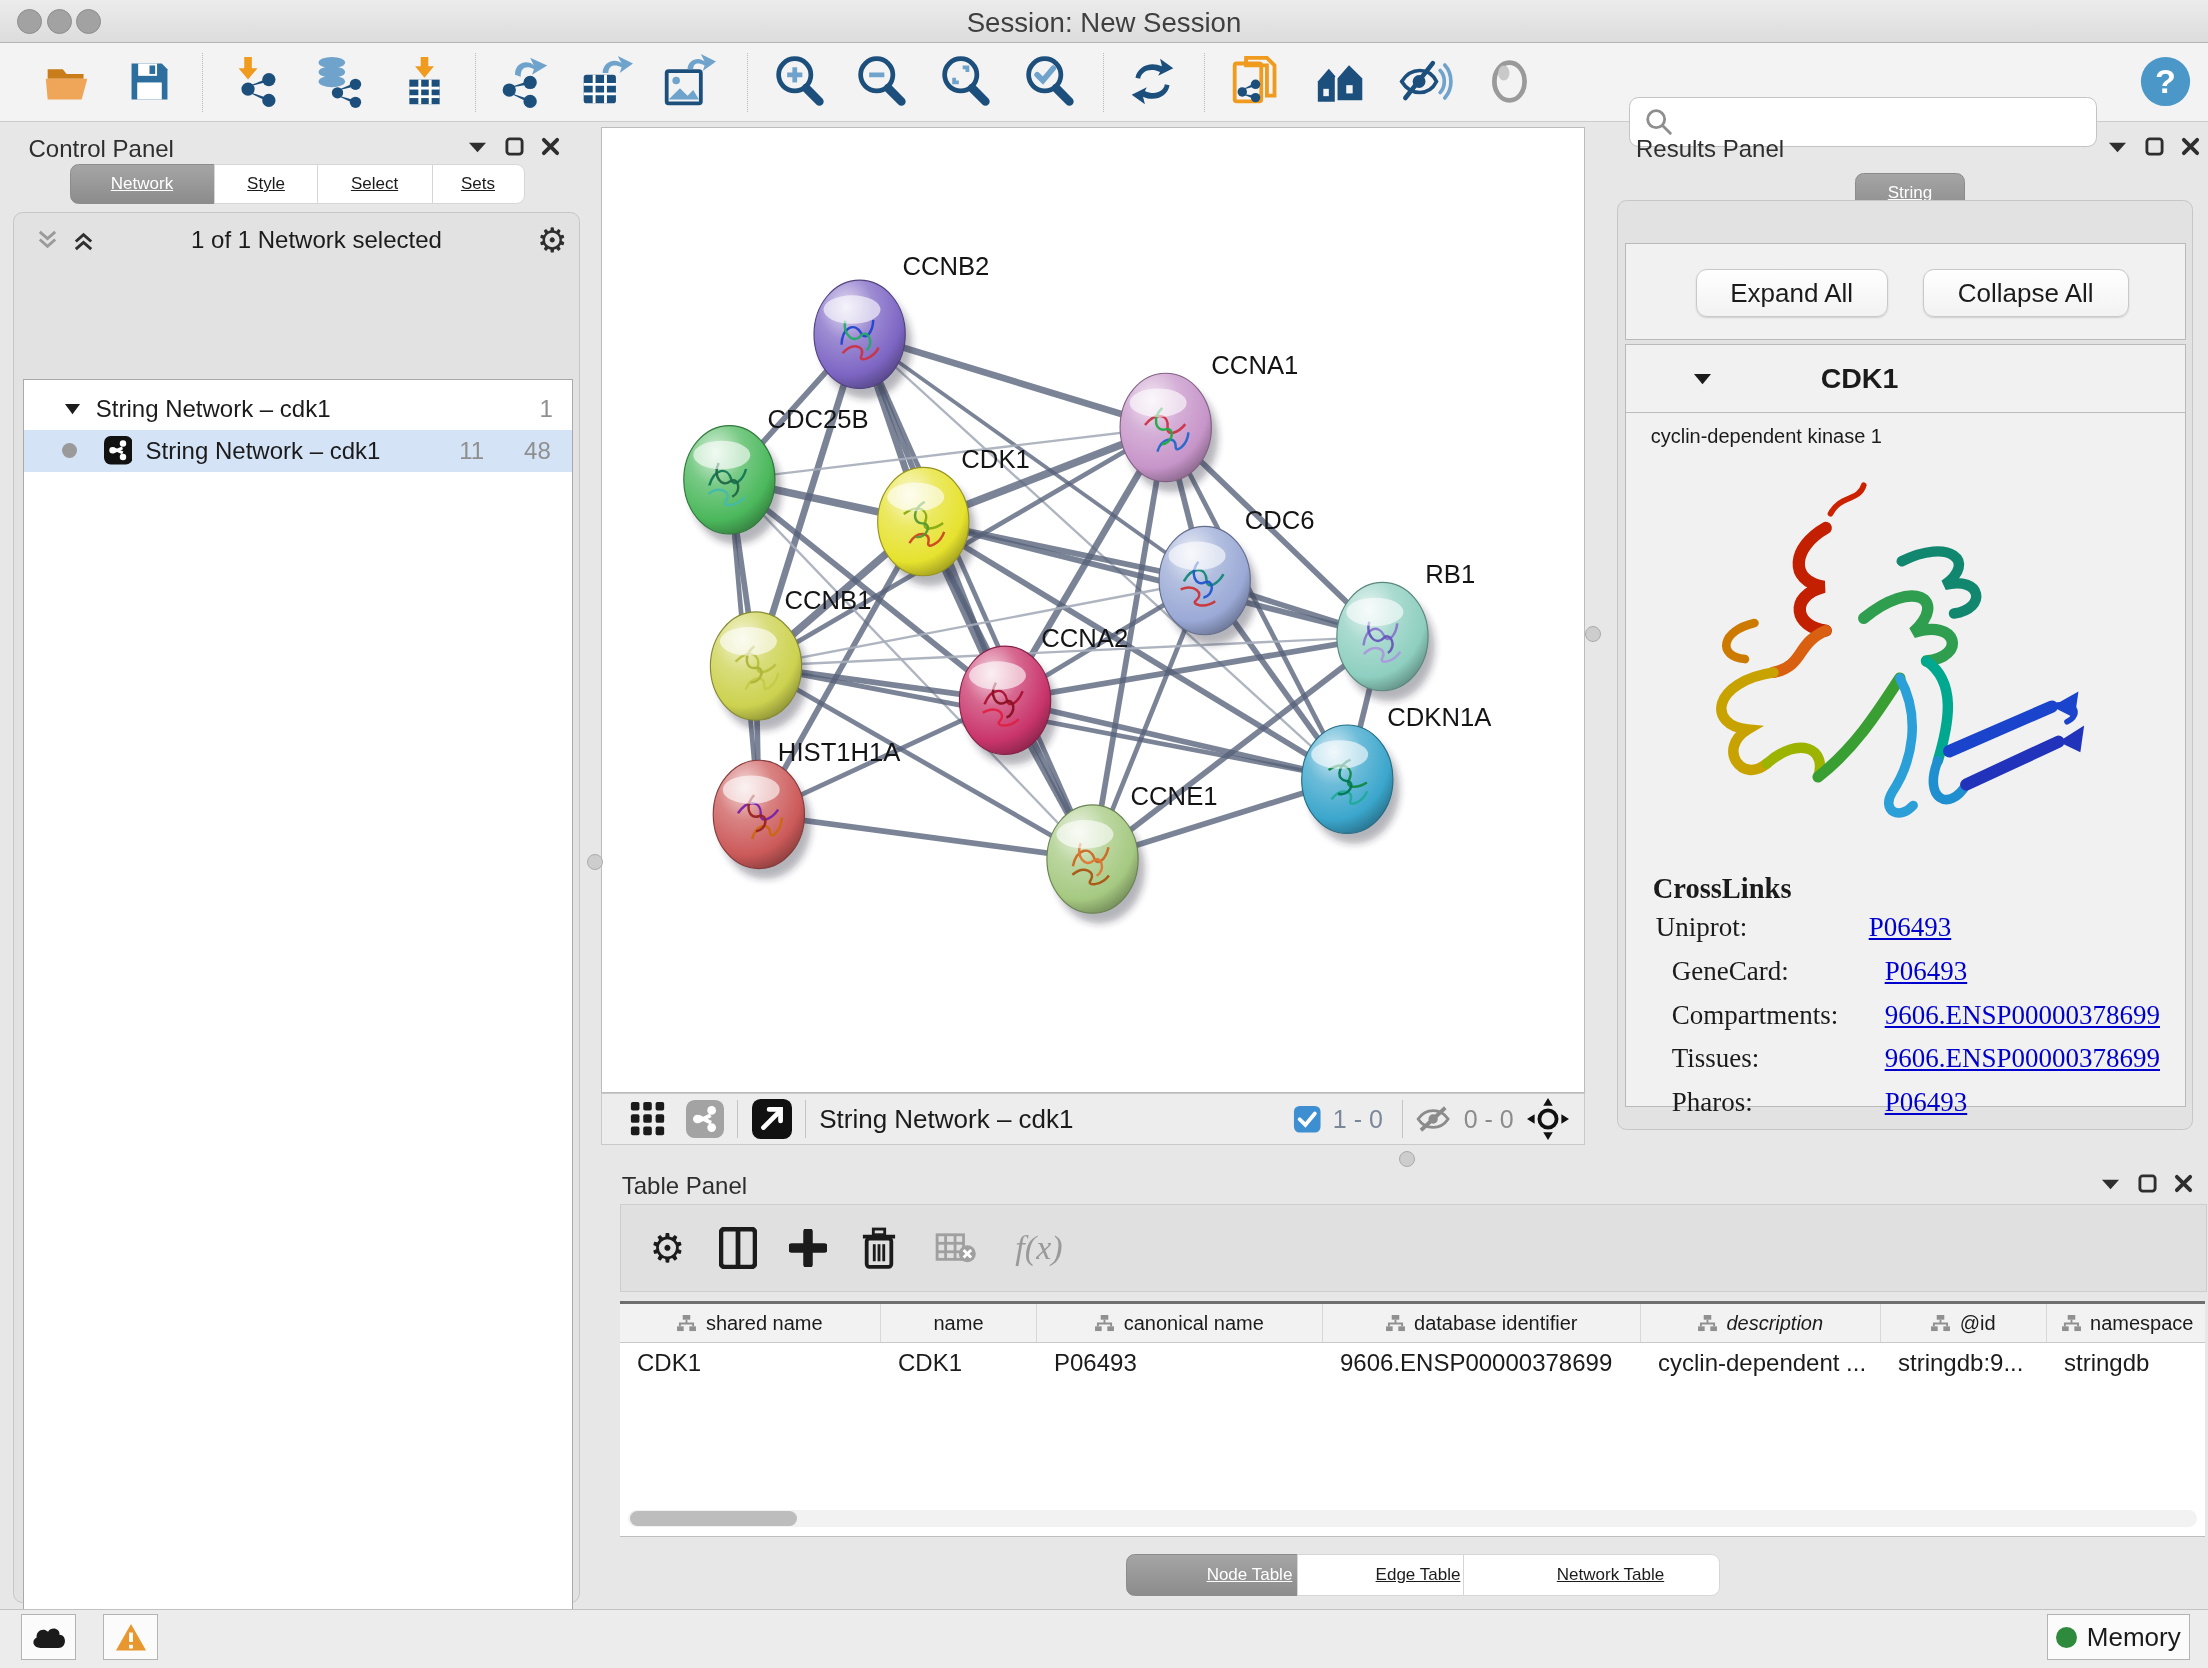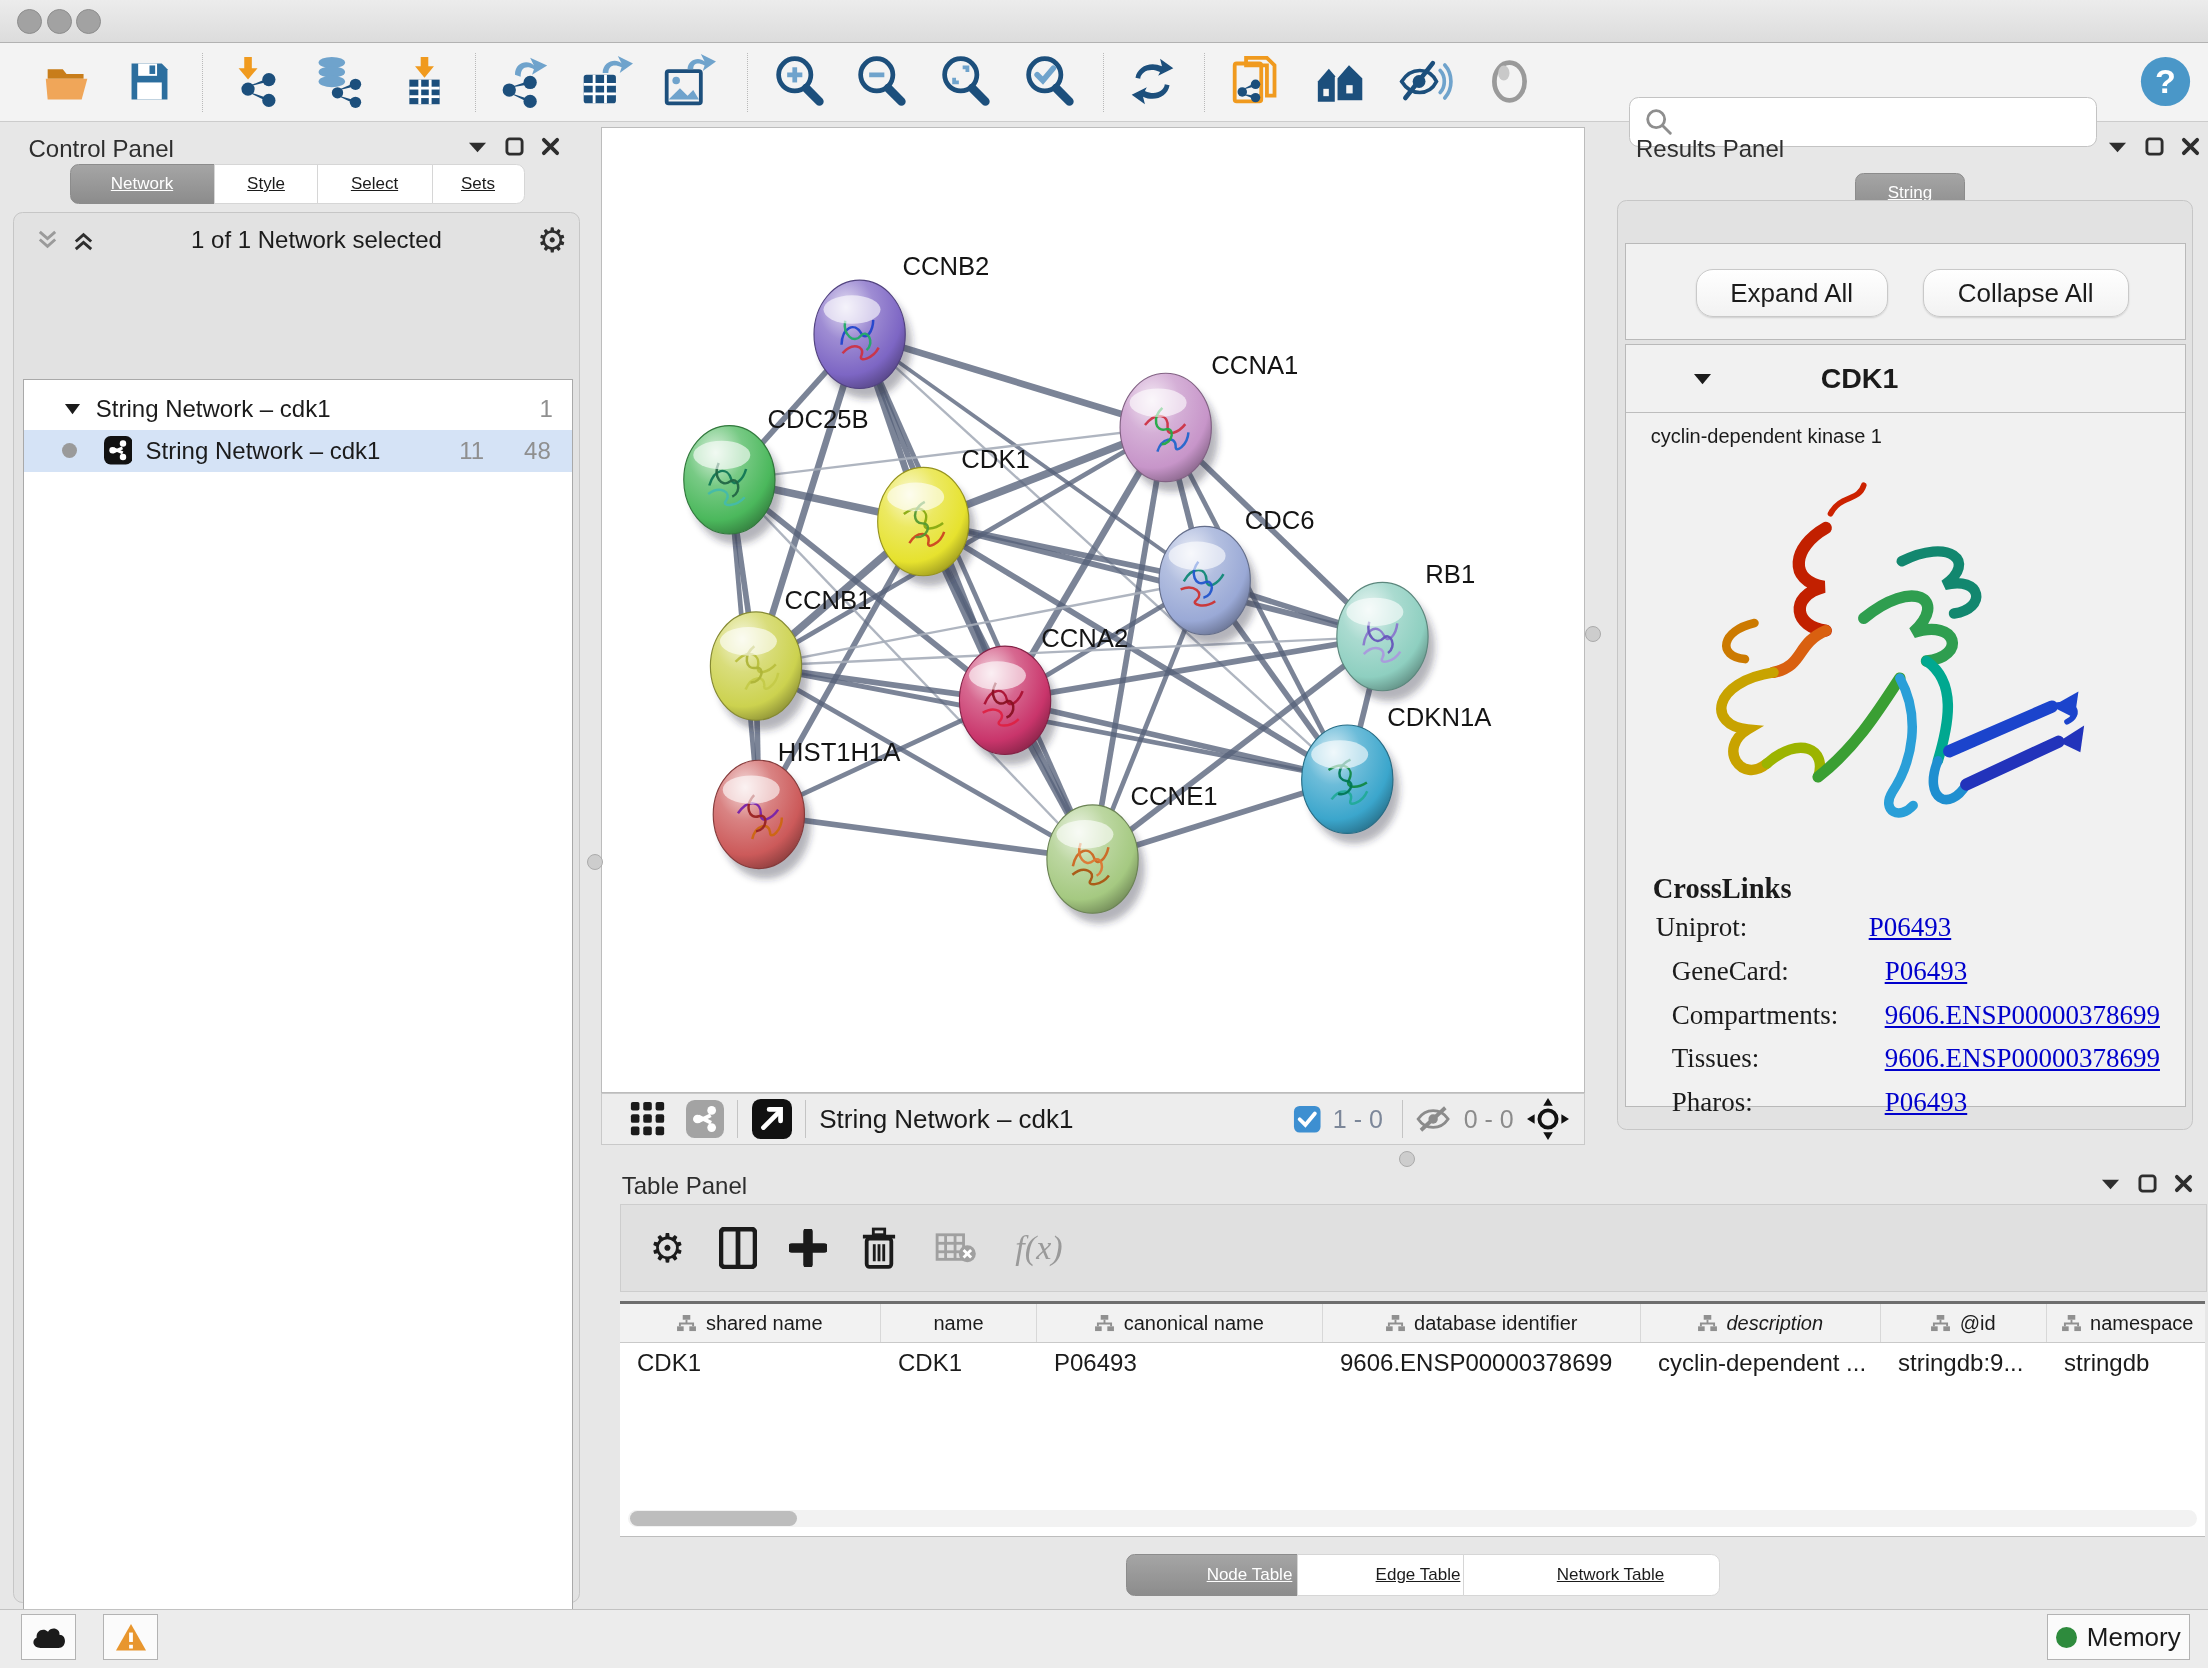--- a/index.html
+++ b/index.html
@@ -27,21 +27,21 @@
   .tree-row{height:42px;display:flex;align-items:center;font-size:24px;}
   .row-sel{background:#d5e3f6;}
   .gray-num{color:#8f8f8f;}
   
   #canvas{left:601px;top:127px;width:982px;height:964px;background:#ffffff;border:1px solid #bcbcbc;}
   #canvas-footer{left:601px;top:1093px;width:982px;height:50px;background:#ededed;border:1px solid #c9c9c9;display:flex;align-items:center;}
   .cf-div{width:1px;height:38px;background:#c4c4c4;margin:0 13.3px;}
   
   #rp-box{left:1617px;top:200px;width:574px;height:928px;}
   .rp-white{background:#f1f1f1;border:1px solid #b9b9b9;}
-  .btn{background:linear-gradient(#ffffff,#f2f2f2);border:1px solid #c9c9c9;border-radius:17px;font-size:26px;display:flex;align-items:center;justify-content:center;box-shadow:0 1px 1.9px rgba(0,0,0,.15);}
+  .btn{background:linear-gradient(#ffffff,#f2f2f2);border:1px solid #c9c9c9;border-radius:11px;font-size:26px;display:flex;align-items:center;justify-content:center;box-shadow:0 1px 1.9px rgba(0,0,0,.15);}
   .serif{font-family:"Liberation Serif",serif;}
   .xlink{color:#0000cc;text-decoration:underline;}
   .xl-row{position:absolute;font-size:27px;}
   
   #tp-toolbar{left:620px;top:1204px;width:1585px;height:86px;background:#e0e0e0;border:1px solid #cdcdcd;display:flex;align-items:center;}
   #tbl{left:620px;top:1301px;width:1585px;height:232px;background:#ffffff;border-top:3.8px solid #6e6e6e;border-bottom:1px solid #bdbdbd;overflow:hidden;}
   #tbl-head{display:flex;height:38px;background:#f2f2f2;border-bottom:1px solid #c9c9c9;}
   .th{display:flex;align-items:center;justify-content:center;gap:9.5px;font-size:20px;border-right:1px solid #d8d8d8;box-sizing:border-box;}
   #tbl-row{display:flex;height:40px;align-items:center;}
   .td{font-size:24px;padding-left:17px;box-sizing:border-box;white-space:nowrap;overflow:hidden;}
@@ -53,20 +53,21 @@
   .sb-btn{top:1614px;height:44px;background:#fbfbfb;border:1.9px solid #b3b3b3;display:flex;align-items:center;justify-content:center;}
   .split-dot{width:14.3px;height:14.3px;border-radius:50%;background:#cdcdcd;border:1px solid #ababab;}
 </style>
 </head>
 <body>
 
 <div id="titlebar" class="abs">
   <div class="abs tl-circle" style="left:17px"></div>
   <div class="abs tl-circle" style="left:47px"></div>
   <div class="abs tl-circle" style="left:76px"></div>
+  <div id="win-title" class="abs">Session: New Session</div>
 </div>
 
 <div id="toolbar" class="abs">
   <div class="abs tb-btn" style="left:40px">
     <svg width="51" height="51" viewBox="0 0 54 54">
         <path d="M6 14 L22 14 L26 19 L44 19 L44 24 L6 24 Z" fill="#c87d1a"></path>
         <path d="M4 24 L48 24 L42 46 L6 46 Z" fill="#f0a659"></path>
       </svg>
     </div>
   <div class="abs tb-btn" style="left:122px">

